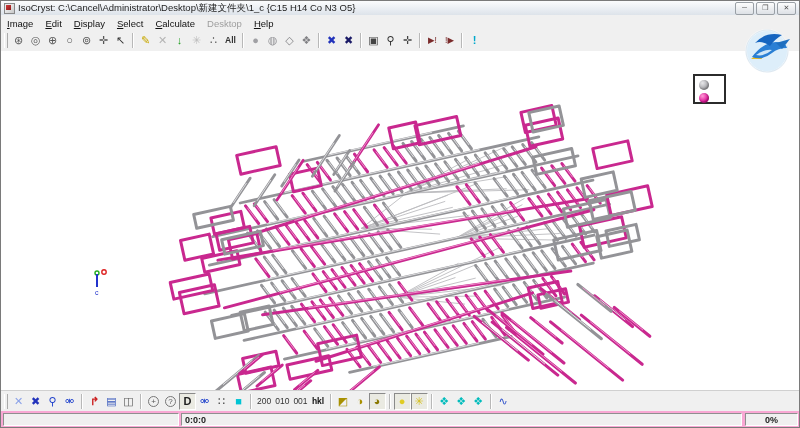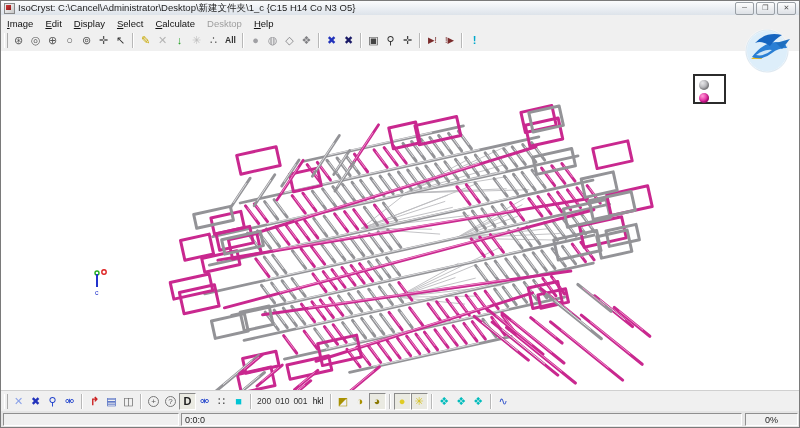--- a/index.html
+++ b/index.html
@@ -38,22 +38,22 @@
     font-size:8px;margin:3px;}
   
   #canvas{position:absolute;left:0;top:50px;width:800px;height:339px;background:#ffffff;}
   #struct-svg{position:absolute;left:0;top:0;}
   #legend-box{position:absolute;left:692px;top:23px;width:33px;height:30px;background:#fff;
     border:2px solid #2b2b2b;box-sizing:border-box;}
   .legend-sphere{position:absolute;left:4px;width:10px;height:10px;border-radius:50%;}
   #bird-logo{position:absolute;left:741px;top:-24px;width:52px;height:48px;}
   #axes-svg{position:absolute;left:86px;top:216px;width:24px;height:30px;}
   
-  #statusbar{position:absolute;left:0;top:410px;width:100%;height:18px;background:#e5e5e5;
-    font-size:9px;color:#222;}
+  #statusbar{position:absolute;left:0;top:410px;width:100%;height:18px;background:#f9a8d4;
+    font-size:9px;color:#222;font-weight:bold;}
   .sb-panel{position:absolute;top:2px;height:13px;border:1px solid;
     border-color:#8f8f8f #ffffff #ffffff #8f8f8f;background:#f0f0f0;box-sizing:border-box;
     display:flex;align-items:center;}
   #sb-cell{padding-left:3px;}
   #sb-progress{justify-content:center;}
 </style>
 </head>
 <body>
 
 <div id="win">
@@ -696,21 +696,21 @@
       <span class="tb-icon circled" style="color: rgb(85, 85, 85);">+</span>
       <span class="tb-icon circled" style="color: rgb(85, 85, 85);">?</span>
       <span class="tb-icon pressed" style="color: rgb(34, 34, 34); font-weight: bold;">D</span>
       <span class="tb-icon" style="color: rgb(34, 68, 204);">⚮</span>
       <span class="tb-icon" style="color: rgb(51, 51, 51);">∷</span>
       <span class="tb-icon" style="color: rgb(0, 196, 212);">■</span>
       <span class="tb-sep"></span>
       <span class="tb-icon tb-text" style="color: rgb(51, 51, 51);">200</span>
       <span class="tb-icon tb-text" style="color: rgb(51, 51, 51);">010</span>
       <span class="tb-icon tb-text" style="color: rgb(51, 51, 51);">001</span>
-      <span class="tb-icon tb-text" style="color: rgb(17, 17, 17); font-weight: normal;">hkl</span>
+      <span class="tb-icon tb-text" style="color: rgb(17, 17, 17); font-weight: bold;">hkl</span>
       <span class="tb-sep"></span>
       <span class="tb-icon" style="color: rgb(168, 144, 0);">◩</span>
       <span class="tb-icon" style="color: rgb(168, 144, 0);">◑</span>
       <span class="tb-icon pressed" style="color: rgb(138, 120, 0);">◕</span>
       <span class="tb-sep"></span>
       <span class="tb-icon pressed" style="color: rgb(224, 204, 34);">●</span>
       <span class="tb-icon pressed" style="color: rgb(212, 192, 32);">✳</span>
       <span class="tb-sep"></span>
       <span class="tb-icon" style="color: rgb(0, 188, 188);">❖</span>
       <span class="tb-icon" style="color: rgb(0, 188, 188);">❖</span>

